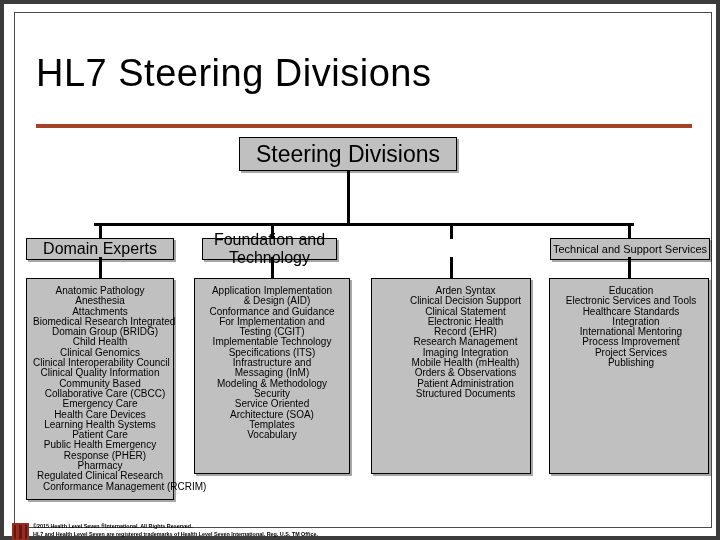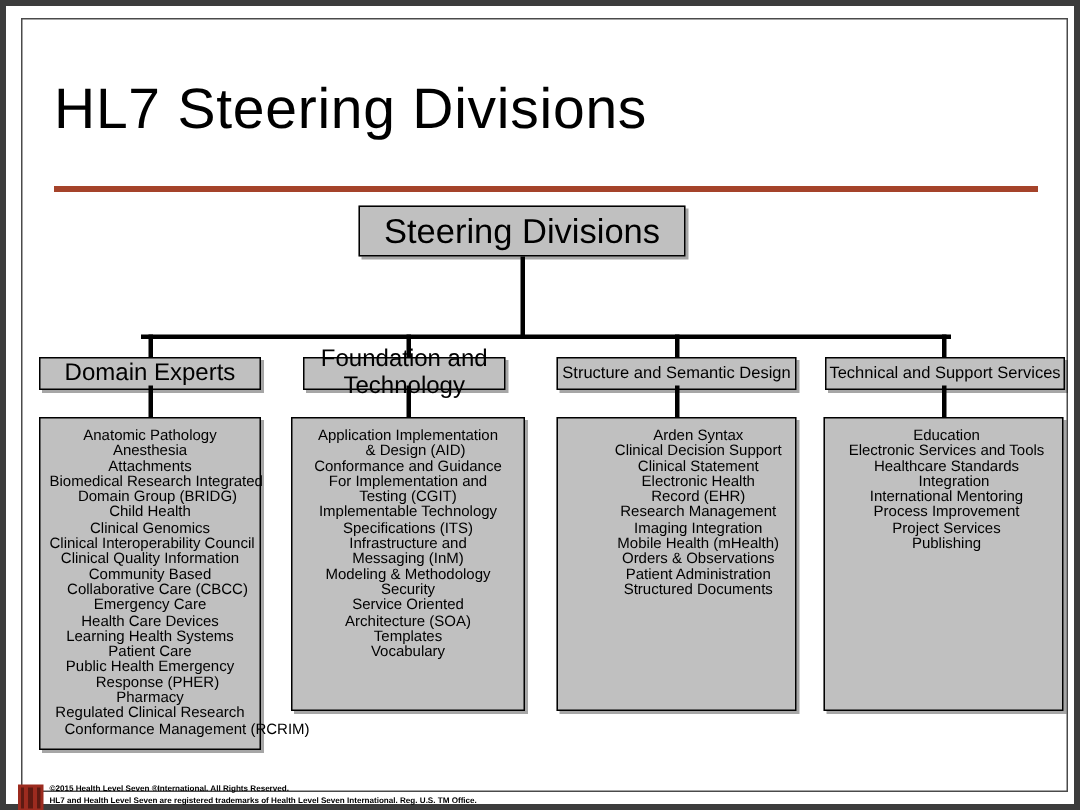--- a/index.html
+++ b/index.html
@@ -203,21 +203,20 @@
       <div class="item">Infrastructure and</div>
       <div class="item">Messaging (InM)</div>
       <div class="item">Modeling &amp; Methodology</div>
       <div class="item">Security</div>
       <div class="item">Service Oriented</div>
       <div class="item">Architecture (SOA)</div>
       <div class="item">Templates</div>
       <div class="item">Vocabulary</div>
     </div>
     <div class="line drop-to-head" style="left: 445.5px;"></div>
-    <div class="node division-head" style="left: 367px; width: 160px;">Structure and Semantic Design</div>
     <div class="line drop-to-body" style="left: 445.5px;"></div>
     <div class="division-body" id="body2" style="left: 367px; width: 160px; height: 196px; padding-left: 35px;">
       <div class="item">Arden Syntax</div>
       <div class="item">Clinical Decision Support</div>
       <div class="item">Clinical Statement</div>
       <div class="item">Electronic Health</div>
       <div class="item">Record (EHR)</div>
       <div class="item">Research Management</div>
       <div class="item">Imaging Integration</div>
       <div class="item">Mobile Health (mHealth)</div>

